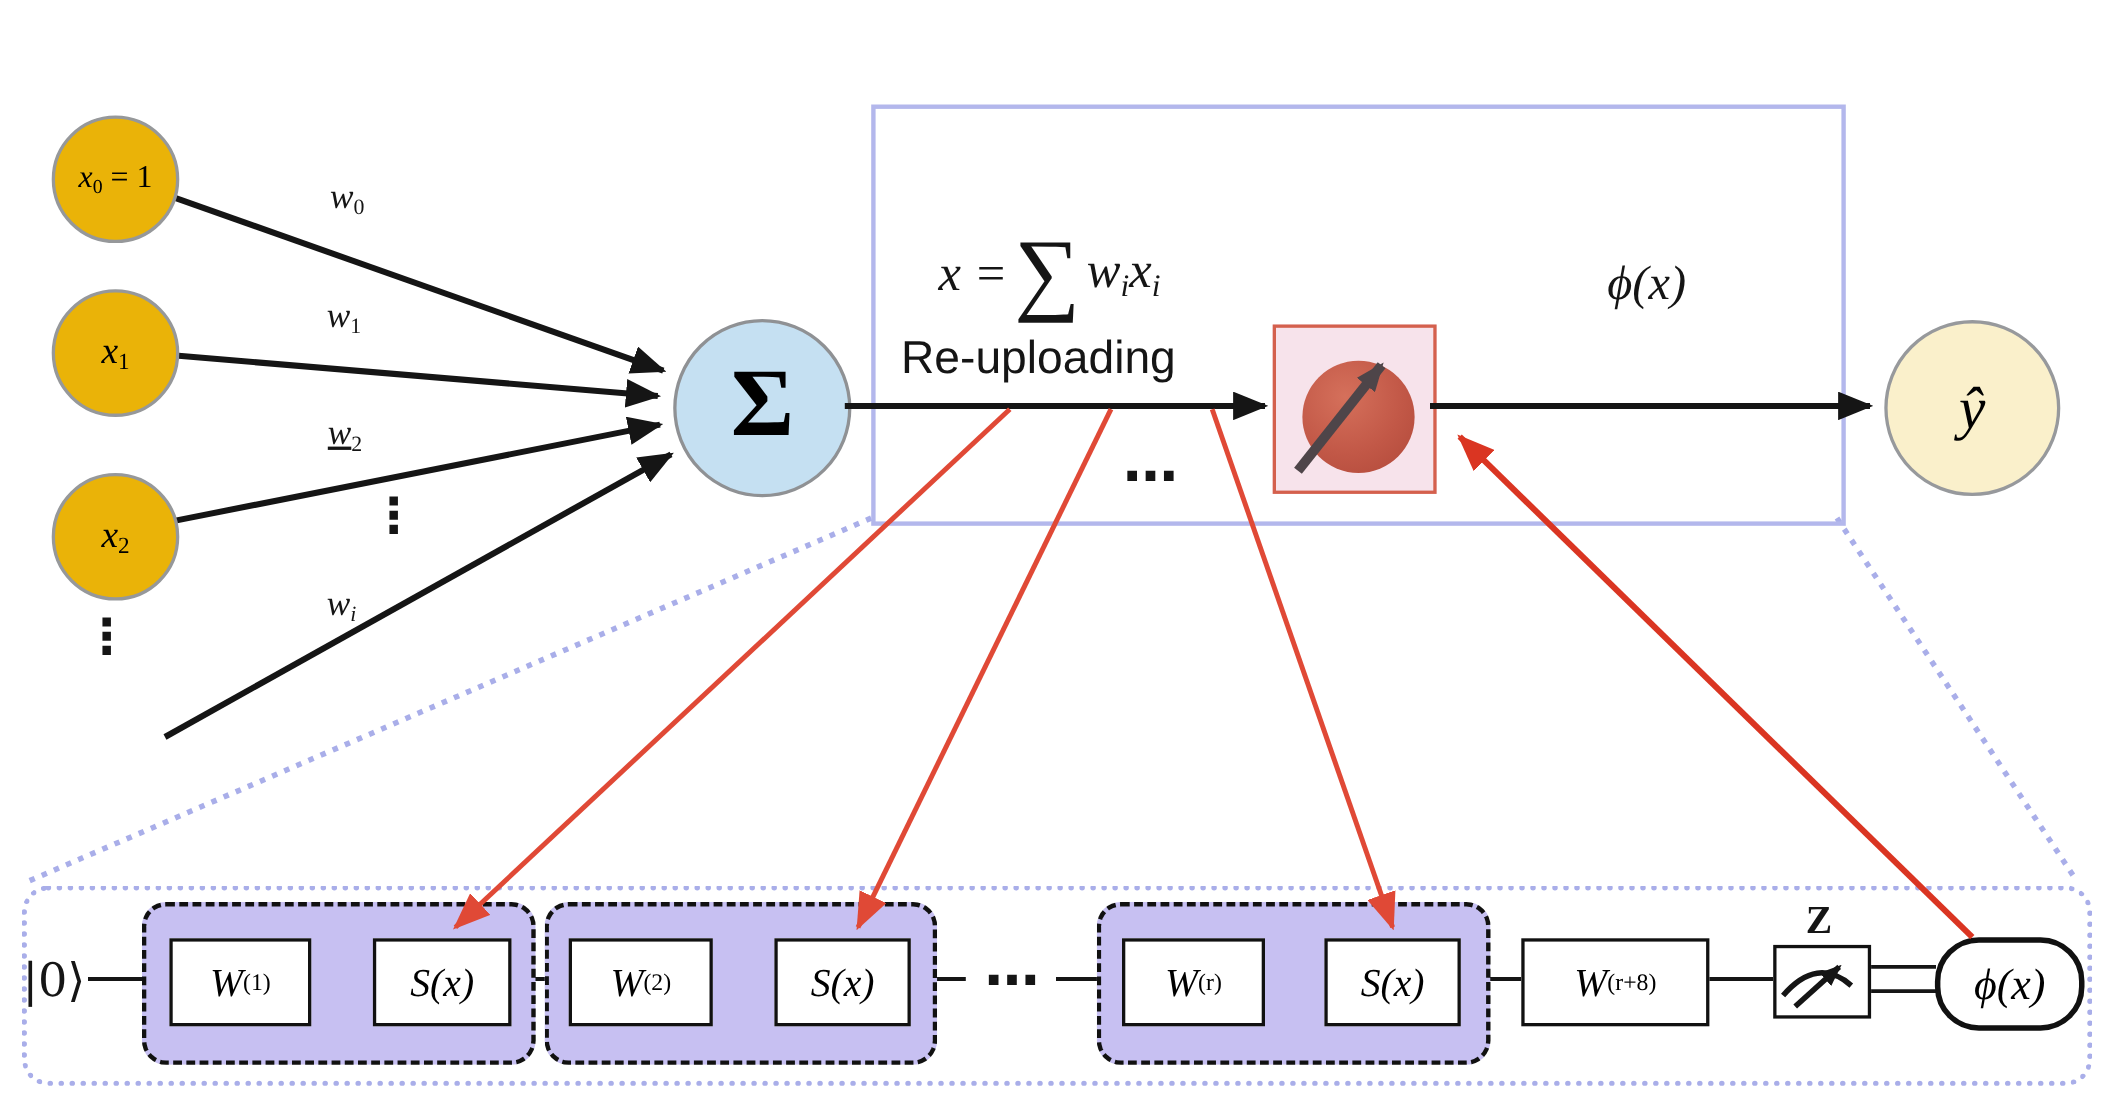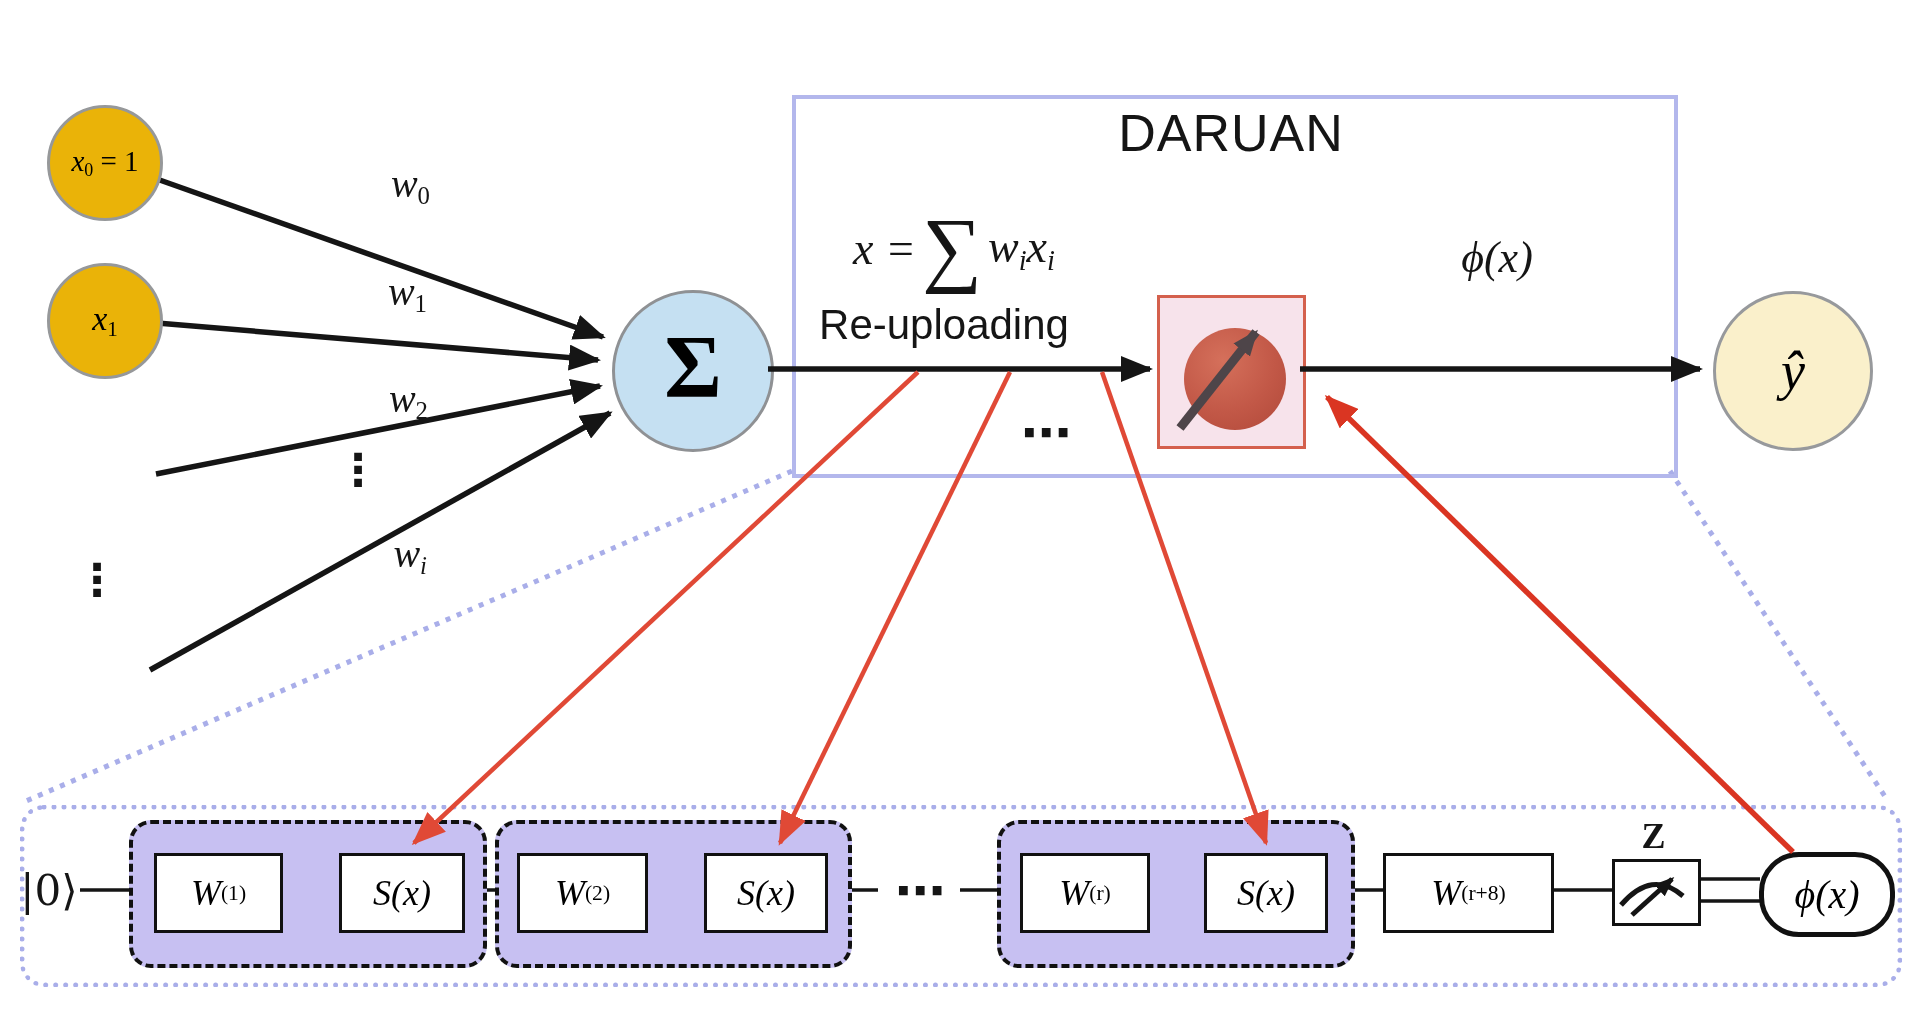--- a/index.html
+++ b/index.html
@@ -12,21 +12,21 @@
   .sum-node{width:156px;height:156px;background:#c5e0f2;border:3px solid #8f9194;}
   .out-node{width:154px;height:154px;background:#faf0cb;border:3px solid #97999c;}
   .ser-i{font-style:italic;}
   .lbl{position:absolute;z-index:4;color:#151515;}
   .ctr{display:flex;align-items:center;justify-content:center;text-align:center;}
   .node-lbl{font-size:34px;font-style:italic;}
   .node-lbl-sm{font-size:29px;font-style:italic;}
   .sb{font-size:0.62em;vertical-align:-0.28em;font-style:normal;}
   .sbi{font-size:0.62em;vertical-align:-0.28em;font-style:italic;}
   .sp{font-size:0.6em;vertical-align:0.5em;font-style:normal;}
-  .wlbl{font-size:40px;font-style:italic;width:130px;text-align:right;}
+  .wlbl{font-size:32px;font-style:italic;width:130px;text-align:left;}
   .vdots{font-family:"DejaVu Sans",sans-serif;font-size:44px;font-weight:bold;line-height:1;}
   .hdots{font-family:"DejaVu Sans",sans-serif;font-size:50px;font-weight:bold;line-height:1;}
   .sans{font-family:"Liberation Sans","DejaVu Sans",sans-serif;}
   .daruan-box{position:absolute;left:792px;top:95px;width:878px;height:375px;
               border:4px solid #b3b7ec;z-index:2;background:transparent;}
   .dotted-box{position:absolute;left:20px;top:805px;width:1872px;height:172px;
               border:5px dotted #a9aee9;border-radius:24px;z-index:2;}
   .group-box{position:absolute;top:820px;height:140px;background:#c7c0f2;
              border:4px dashed #111;border-radius:22px;z-index:2;}
   .gate{position:absolute;top:853px;height:74px;background:#ffffff;border:3.5px solid #111;
@@ -82,38 +82,40 @@
     <line x1="792" y1="471" x2="26" y2="801" stroke="#a9aee9" stroke-width="5" stroke-dasharray="5 7"></line>
     <line x1="1670" y1="471" x2="1888" y2="801" stroke="#a9aee9" stroke-width="5" stroke-dasharray="5 7"></line>
   </svg>
 
   <div class="node in-node" style="left:47px;top:105px;">
     <span class="node-lbl-sm"><span>x</span><span class="sb">0</span><span style="font-style:normal;"> = 1</span></span>
   </div>
   <div class="node in-node" style="left:47px;top:263px;">
     <span class="node-lbl"><span>x</span><span class="sb">1</span></span>
   </div>
+  <div class="node in-node" style="left:47px;top:430px;">
+    <span class="node-lbl"><span>x</span><span class="sb">2</span></span>
+  </div>
   <div class="lbl vdots" style="left:75px;top:558px;width:40px;text-align:center;">⋮</div>
 
   <div class="lbl wlbl" style="left:300px;top:160px;"><span>w</span><span class="sb">0</span></div>
   <div class="lbl wlbl" style="left:297px;top:268px;"><span>w</span><span class="sb">1</span></div>
-  <div class="lbl wlbl" style="left:298px;top:375px;"><span>w</span><span class="sb">2</span></div>
+  <div class="lbl wlbl" style="left:298px;top:375px;text-decoration:underline;"><span>w</span><span class="sb">2</span></div>
   <div class="lbl wlbl" style="left:297px;top:530px;"><span>w</span><span class="sbi">i</span></div>
   <div class="lbl vdots" style="left:336px;top:448px;width:40px;text-align:center;">⋮</div>
 
   <div class="node sum-node" style="left:612px;top:290px;">
     <span class="sum-sym">Σ</span>
   </div>
 
   <div class="node out-node" style="left:1713px;top:291px;">
     <span class="node-lbl" style="font-size:54px;">ŷ</span>
   </div>
 
   <div class="daruan-box"></div>
-  <div class="lbl ctr title" style="left:792px;top:103px;width:878px;">DARUAN</div>
 
   <div class="lbl formula" style="left:794px;top:198px;width:320px;height:100px;">
     <span>x =</span>
     <span class="big-sum">∑</span>
     <span><span>w</span><span class="sbi">i</span><span>x</span><span class="sbi">i</span></span>
   </div>
   <div class="lbl ctr sans" style="left:794px;top:301px;width:300px;font-size:42px;">Re-uploading</div>
   <div class="lbl ctr hdots" style="left:996px;top:408px;width:100px;">⋯</div>
 
   <div class="lbl ctr ser-i" style="left:1397px;top:232px;width:200px;font-size:44px;">ϕ(x)</div>

